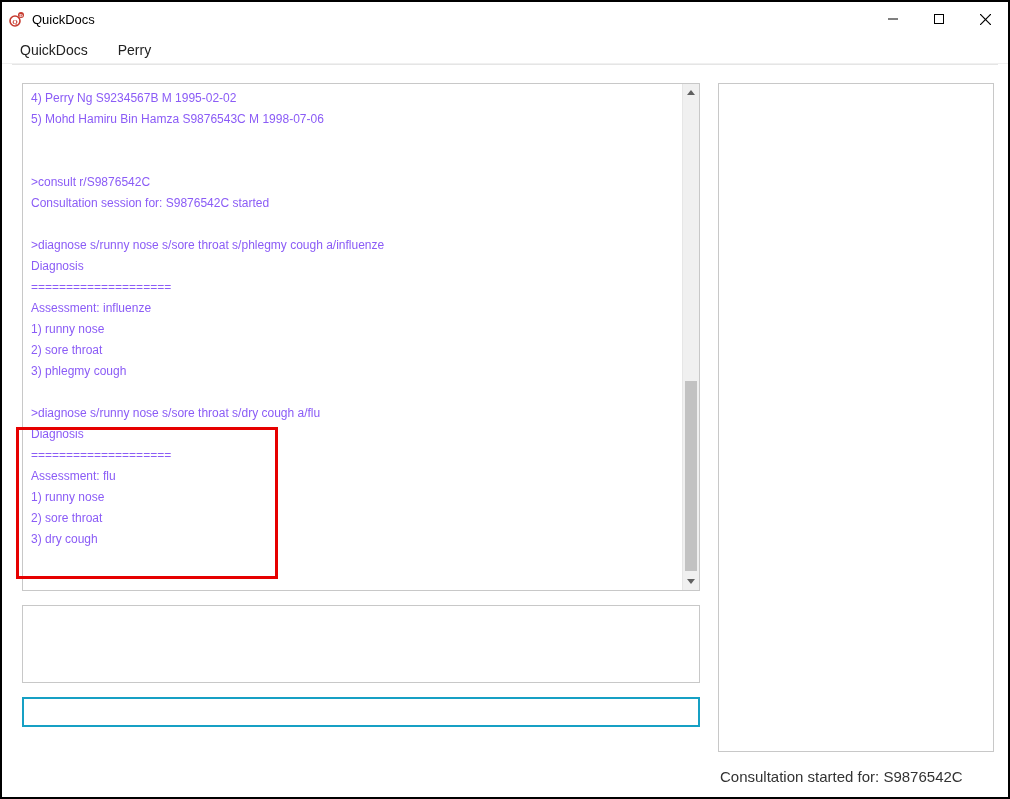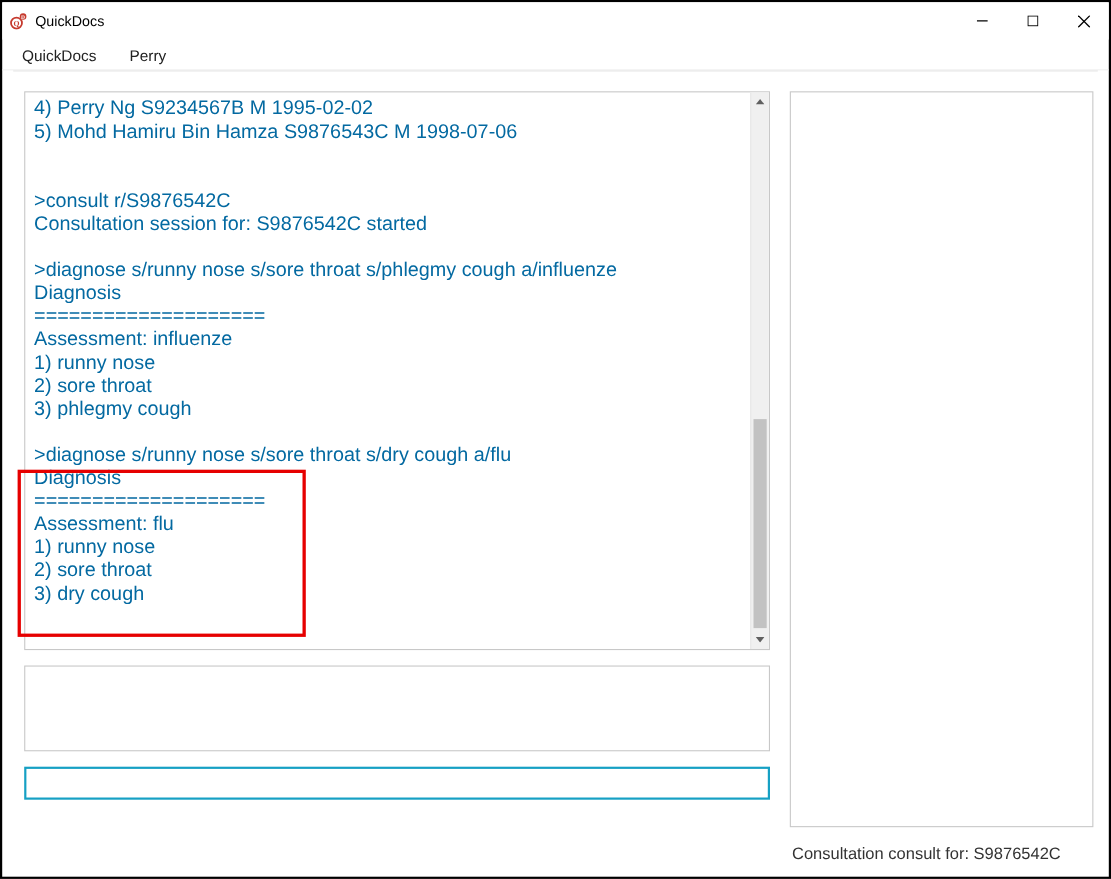--- a/index.html
+++ b/index.html
@@ -90,23 +90,23 @@
     }
     .output-container {
       position: relative;
       border: 1px solid #c8c8c8;
       height: 508px;
       display: flex;
     }
     .output-text {
       flex: 1;
       padding: 4px 8px 8px 8px;
-      font-size: 18px;
+      font-size: 12px;
       line-height: 21px;
-      color: #0369a1;
+      color: #8b5cf6;
       white-space: pre;
       overflow: hidden;
     }
     .scrollbar {
       width: 17px;
       background: #f0f0f0;
       border-left: 1px solid #e6e6e6;
       display: flex;
       flex-direction: column;
       align-items: center;
@@ -261,15 +261,15 @@
       </div>
       <div class="highlight-box"></div>
     </div>
     <div class="secondary-box"></div>
     <div class="command-row">
       <input class="command-input" type="text" value="" style="">
     </div>
   </div>
   <div class="right-col">
     <div class="right-panel"></div>
-    <div class="status-text">Consultation consult for: S9876542C</div>
+    <div class="status-text">Consultation started for: S9876542C</div>
   </div>
 </div>
 
 </body></html>

